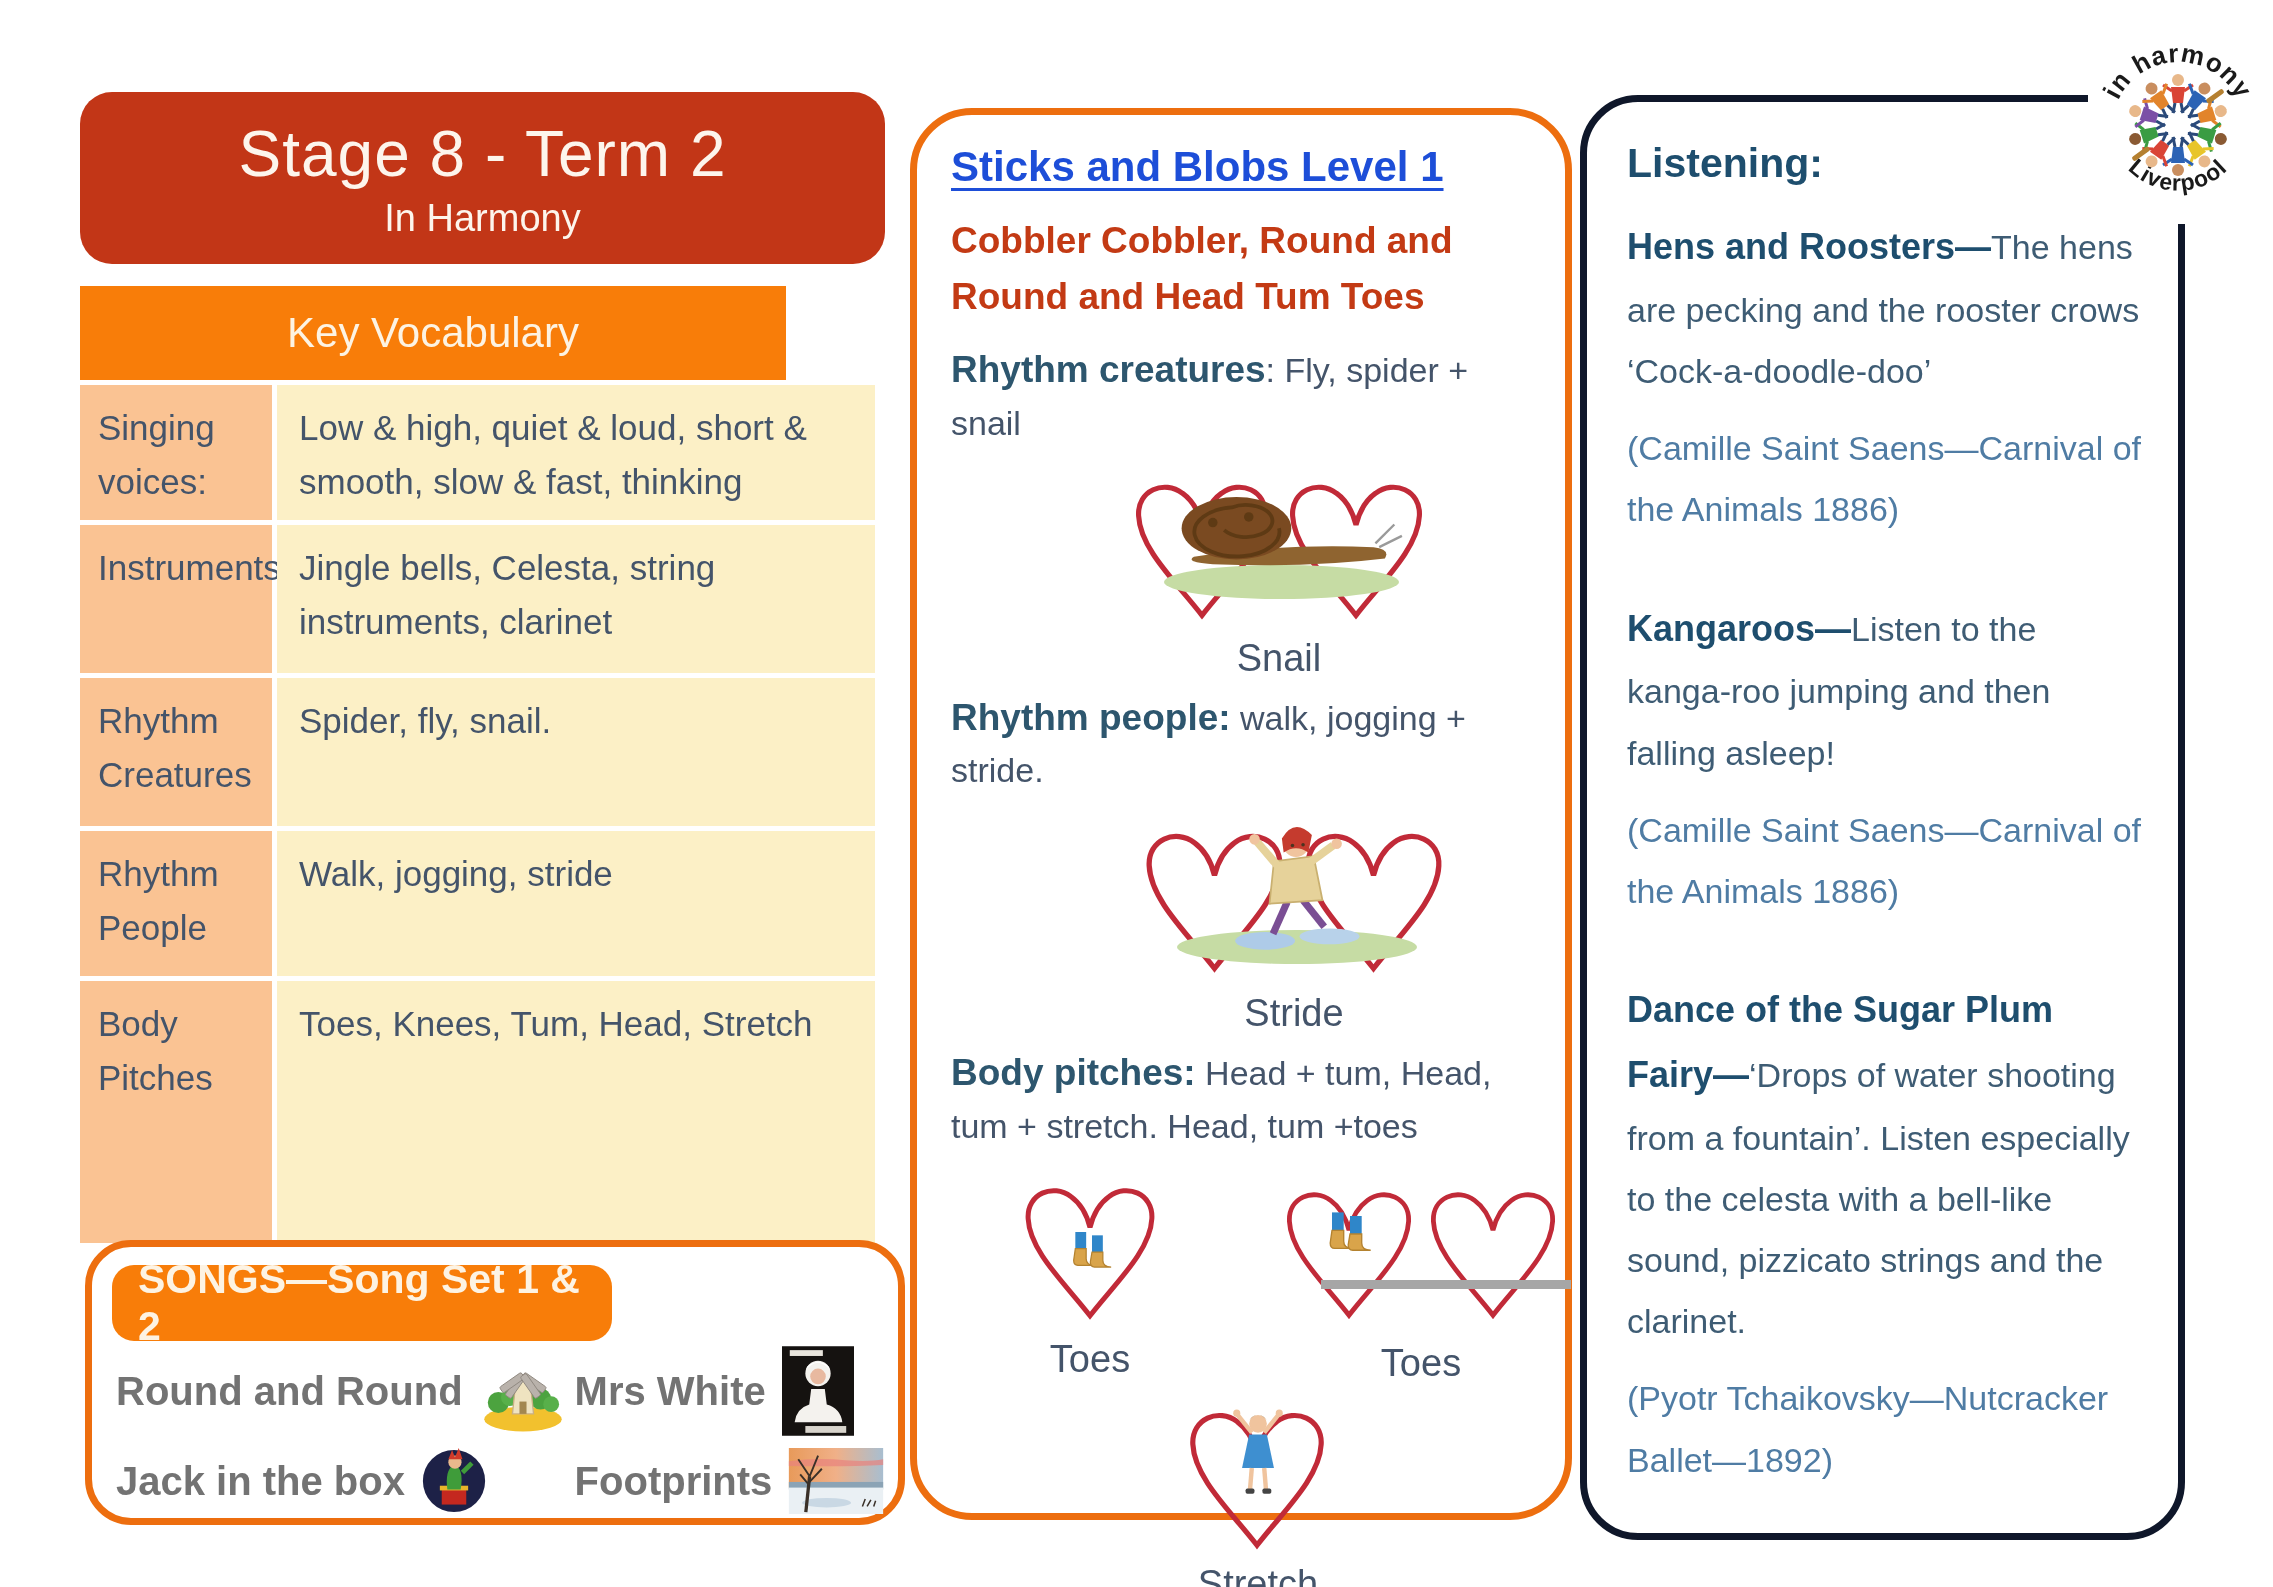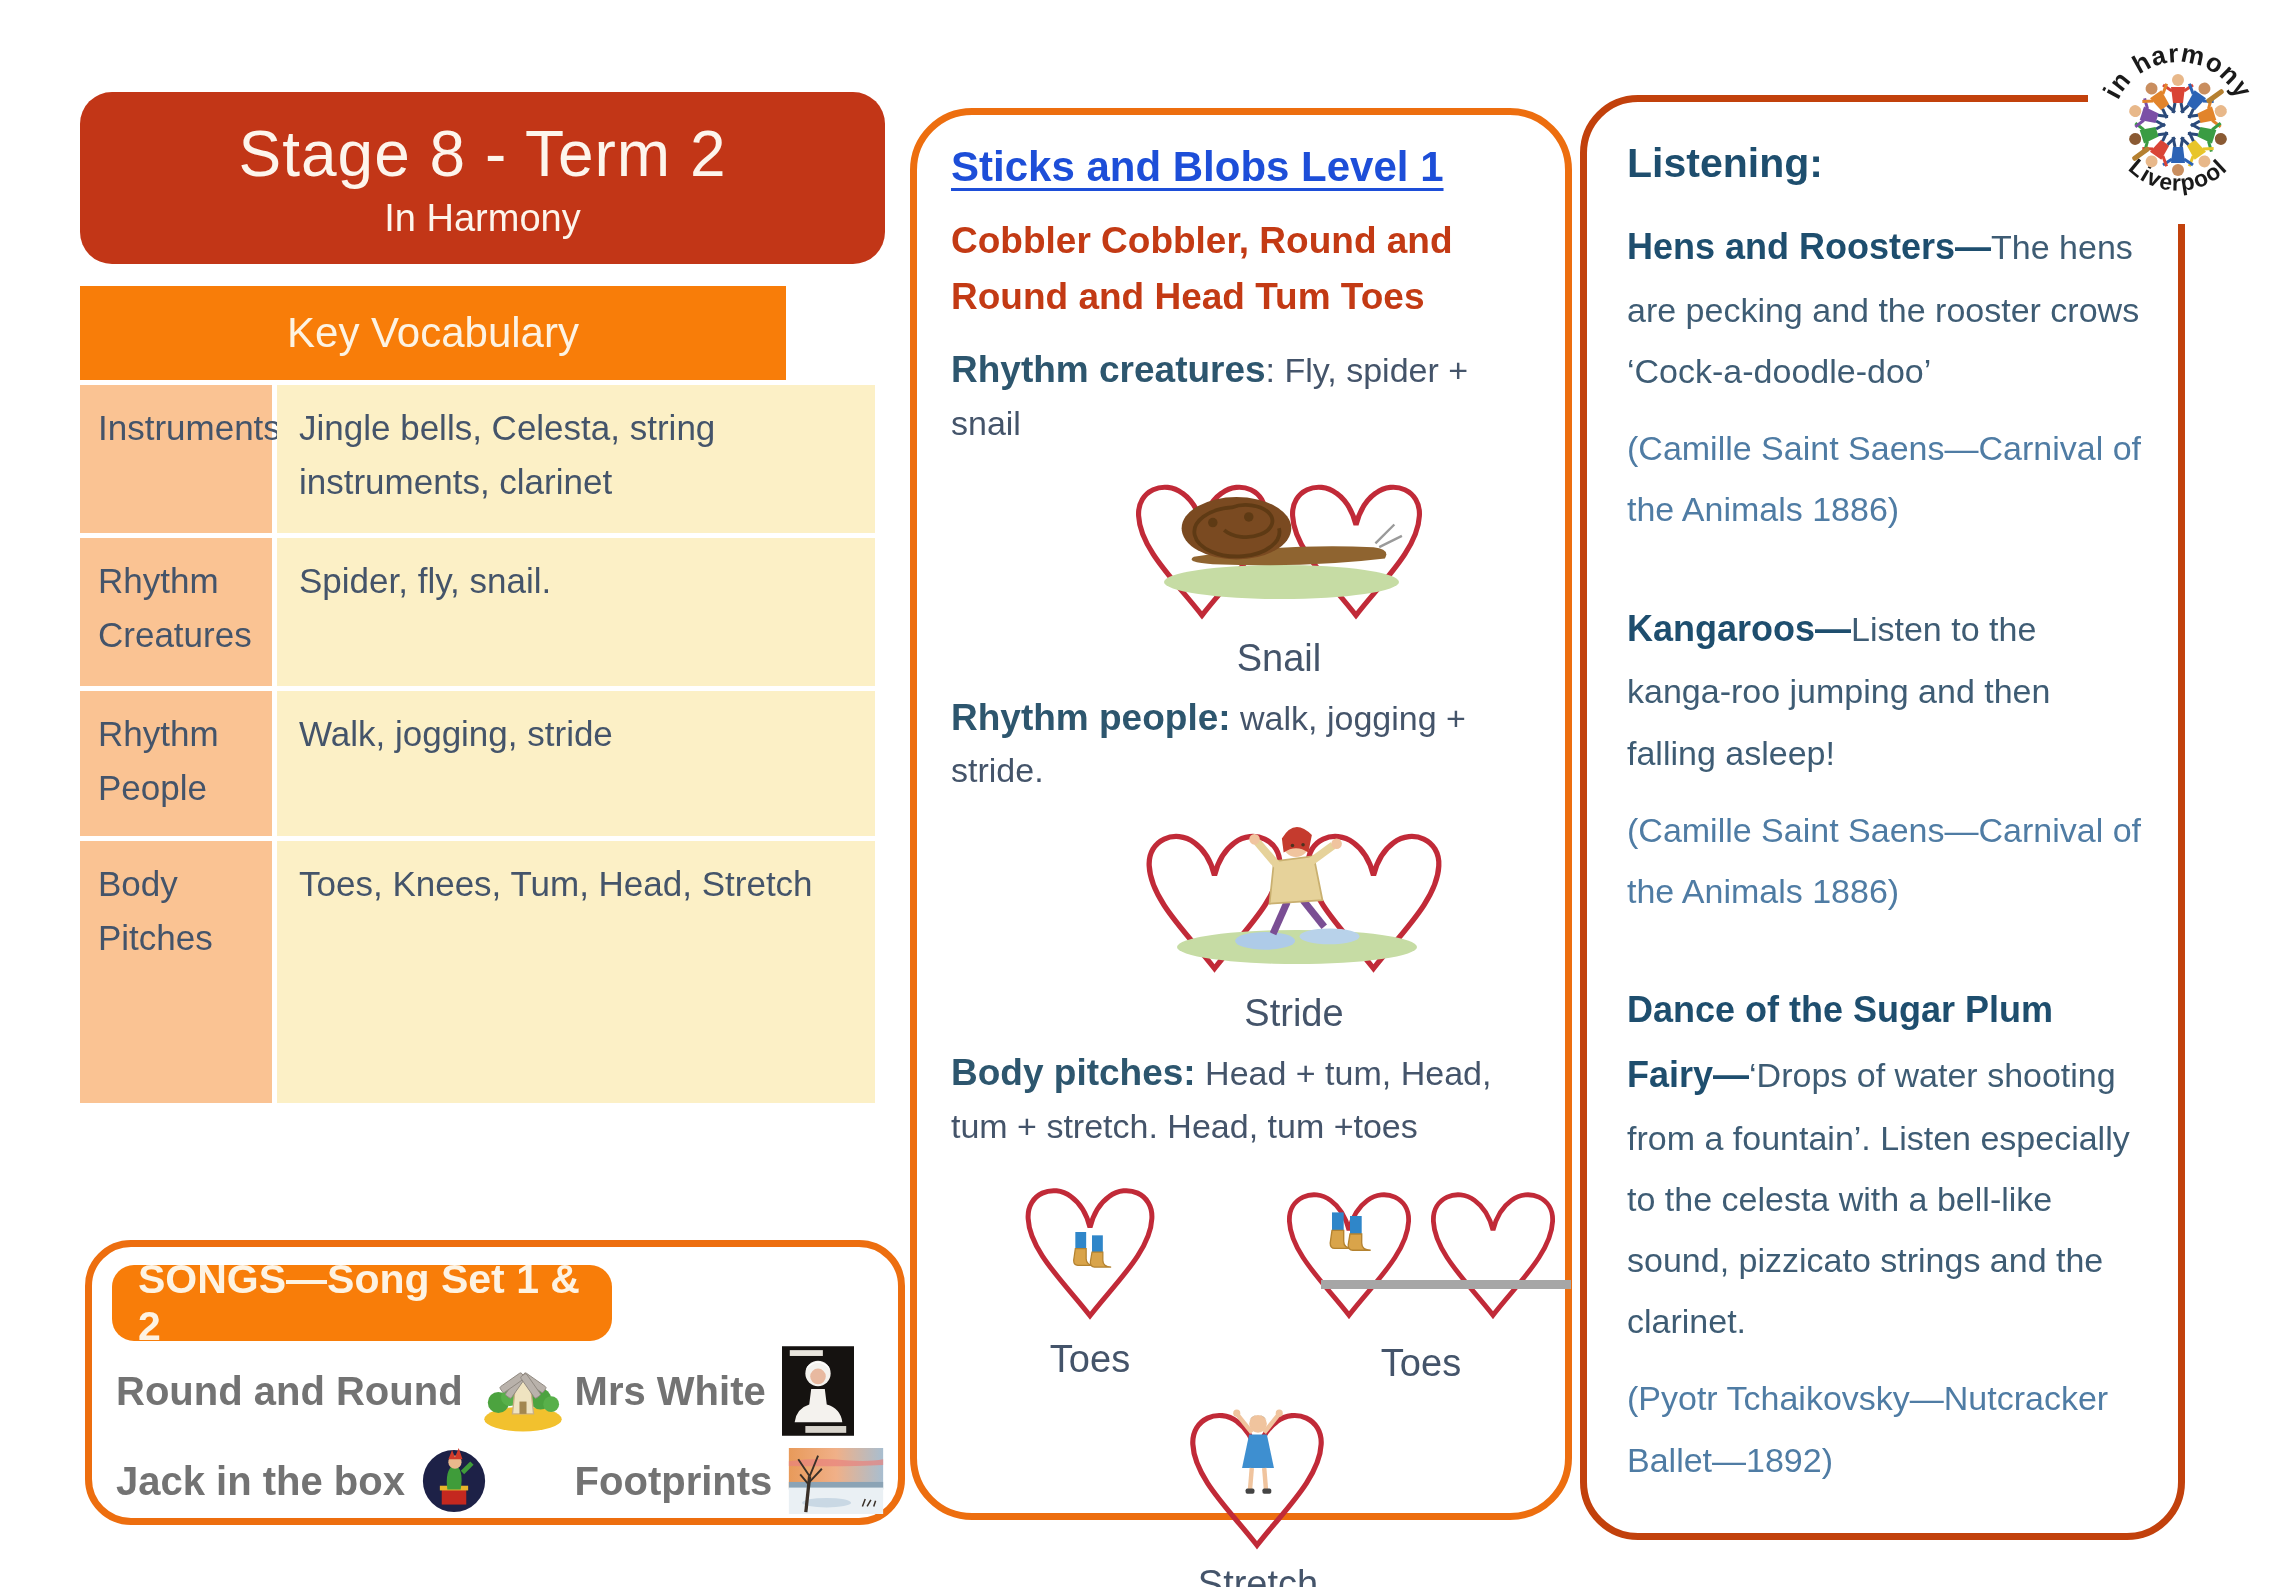--- a/index.html
+++ b/index.html
@@ -56,21 +56,21 @@
   .fig-snail{width:320px;margin:4px 0 10px 168px;}
   .fig-stride{width:330px;margin:2px 0 10px 178px;}
   .toes-row{display:flex;gap:100px;padding-left:58px;margin-top:6px;}
   .fig-stretch{width:170px;margin:4px 0 0 222px;}
   .overlay{position:absolute;}
   .green-oval{position:absolute;background:#C6DCA4;border-radius:50%;}
   .gray-bar{position:absolute;background:#A6A6A6;}
 
   
   .listening-panel{position:absolute;left:1580px;top:95px;width:605px;height:1445px;box-sizing:border-box;
-          border:7px solid #c2410c;border-radius:58px;background:#fff;padding:38px 34px 0 40px;}
+          border:7px solid #0f172a;border-radius:58px;background:#fff;padding:38px 34px 0 40px;}
   .listening-heading{font-size:41px;font-weight:700;color:#1E4E6E;margin:0 0 28px 0;}
   .entry p{margin:0;}
   .entry .desc{font-size:34px;color:#3E5C74;line-height:1.8;}
   .entry .desc b{font-size:36px;font-weight:700;color:#1E4E6E;}
   .entry .cite{font-size:34px;color:#4F7CA4;line-height:1.8;margin-top:16px;}
   .entry{margin-bottom:56px;}
 
   
   .logo{position:absolute;left:2088px;top:16px;width:180px;height:208px;background:#fff;border-radius:12px;}
 </style>
@@ -94,20 +94,24 @@
 <div class="page">
 
   <div class="banner">
     <div class="t1">Stage 8 - Term 2</div>
     <div class="t2">In Harmony</div>
   </div>
 
   <div class="vocab-header">Key Vocabulary</div>
 
   <div class="vocab-table">
+    <div class="vrow r1">
+      <div class="vterm">Singing voices:</div>
+      <div class="vdef">Low &amp; high, quiet &amp; loud, short &amp; smooth, slow &amp; fast, thinking</div>
+    </div>
     <div class="vrow r2">
       <div class="vterm">Instruments:</div>
       <div class="vdef">Jingle bells, Celesta, string instruments, clarinet</div>
     </div>
     <div class="vrow r3">
       <div class="vterm">Rhythm Creatures</div>
       <div class="vdef">Spider, fly, snail.</div>
     </div>
     <div class="vrow r4">
       <div class="vterm">Rhythm People</div>

